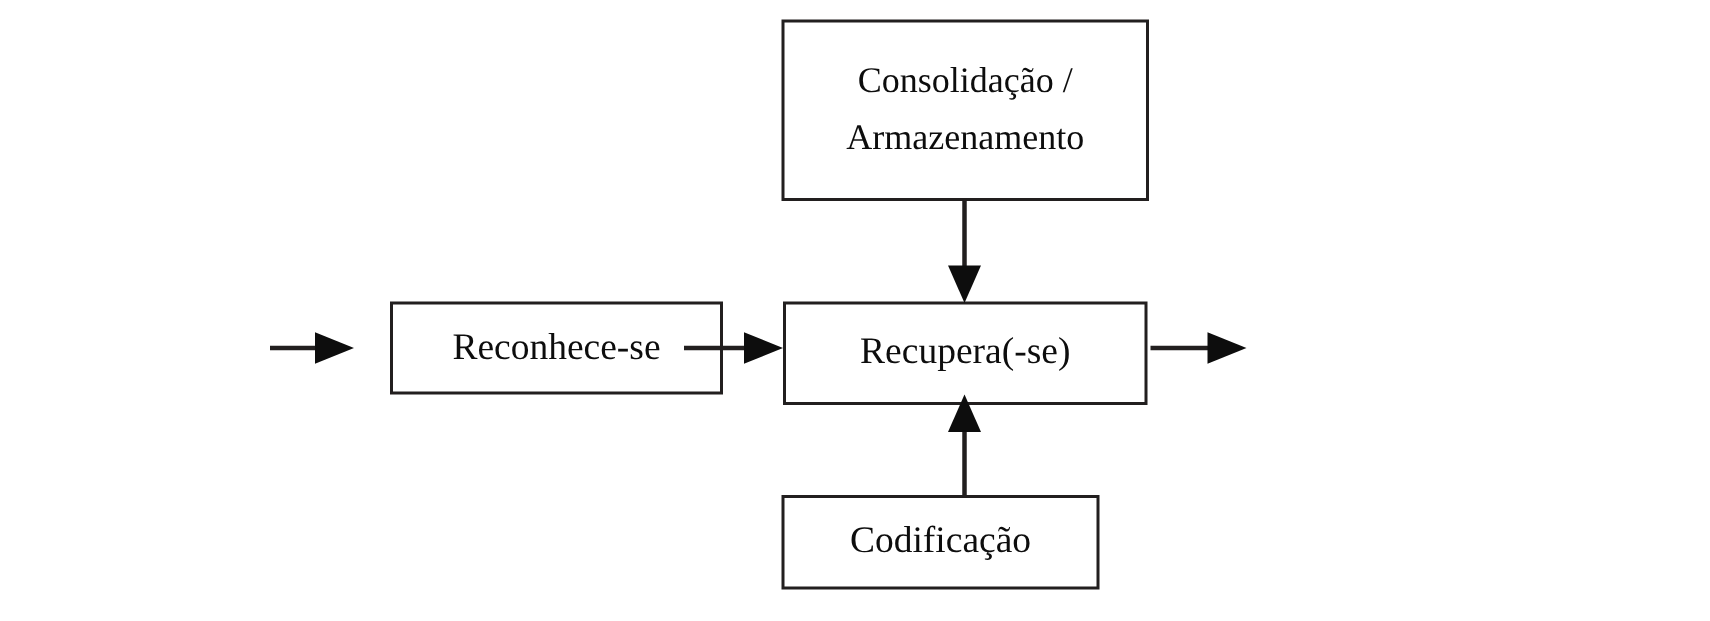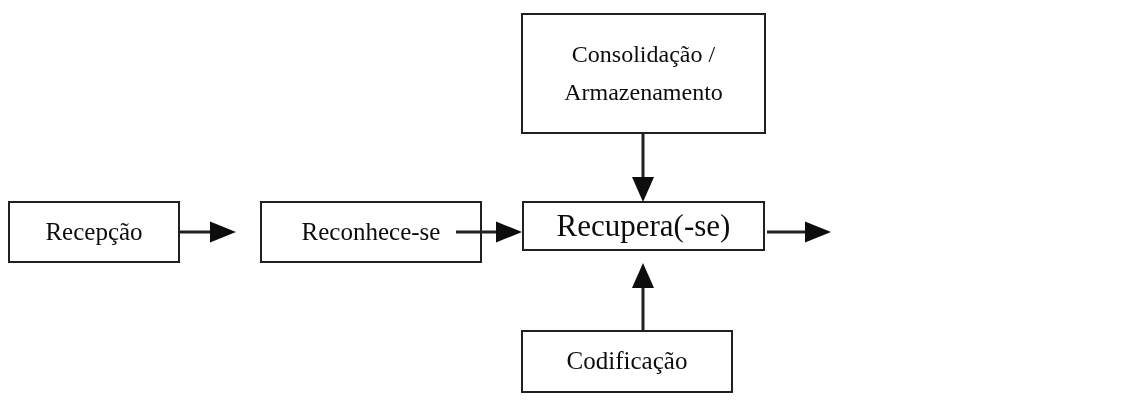--- a/index.html
+++ b/index.html
@@ -30,21 +30,21 @@
   .node .label {
     display: block;
     width: 100%;
     padding: 0 6px;
     white-space: pre-line;
   }
 
   
   #node-recepcao   { left: 8px;   top: 201px; width: 172px; height: 62px; font-size: 25px; }
   #node-reconhece  { left: 234px; top: 201px; width: 222px; height: 62px; font-size: 25px; margin-left: 26px; }
-  #node-recupera   { left: 522px; top: 201px; width: 243px; height: 50px; font-size: 31px; }
+  #node-recupera   { left: 522px; top: 201px; width: 243px; height: 69px; font-size: 25px; }
   #node-sensacoes  { left: 833px; top: 201px; width: 288px; height: 62px; font-size: 25px; }
 
   
   #node-consolidacao { left: 521px; top: 13px;  width: 245px; height: 121px; font-size: 24px; }
   #node-codificacao  { left: 521px; top: 330px; width: 212px; height: 63px;  font-size: 25px; }
 
   
   .h-arrow {
     position: absolute;
     height: 24px;
@@ -67,23 +67,20 @@
 </head>
 <body>
 
 <div id="canvas">
 
   <div class="node" id="node-consolidacao">
     <span class="label">Consolidação /
 Armazenamento</span>
   </div>
 
-  <div class="node" id="node-recepcao">
-    <span class="label">Recepção</span>
-  </div>
 
   <div class="node" id="node-reconhece">
     <span class="label">Reconhece-se</span>
   </div>
 
   <div class="node" id="node-recupera">
     <span class="label">Recupera(-se)</span>
   </div>
 
 

